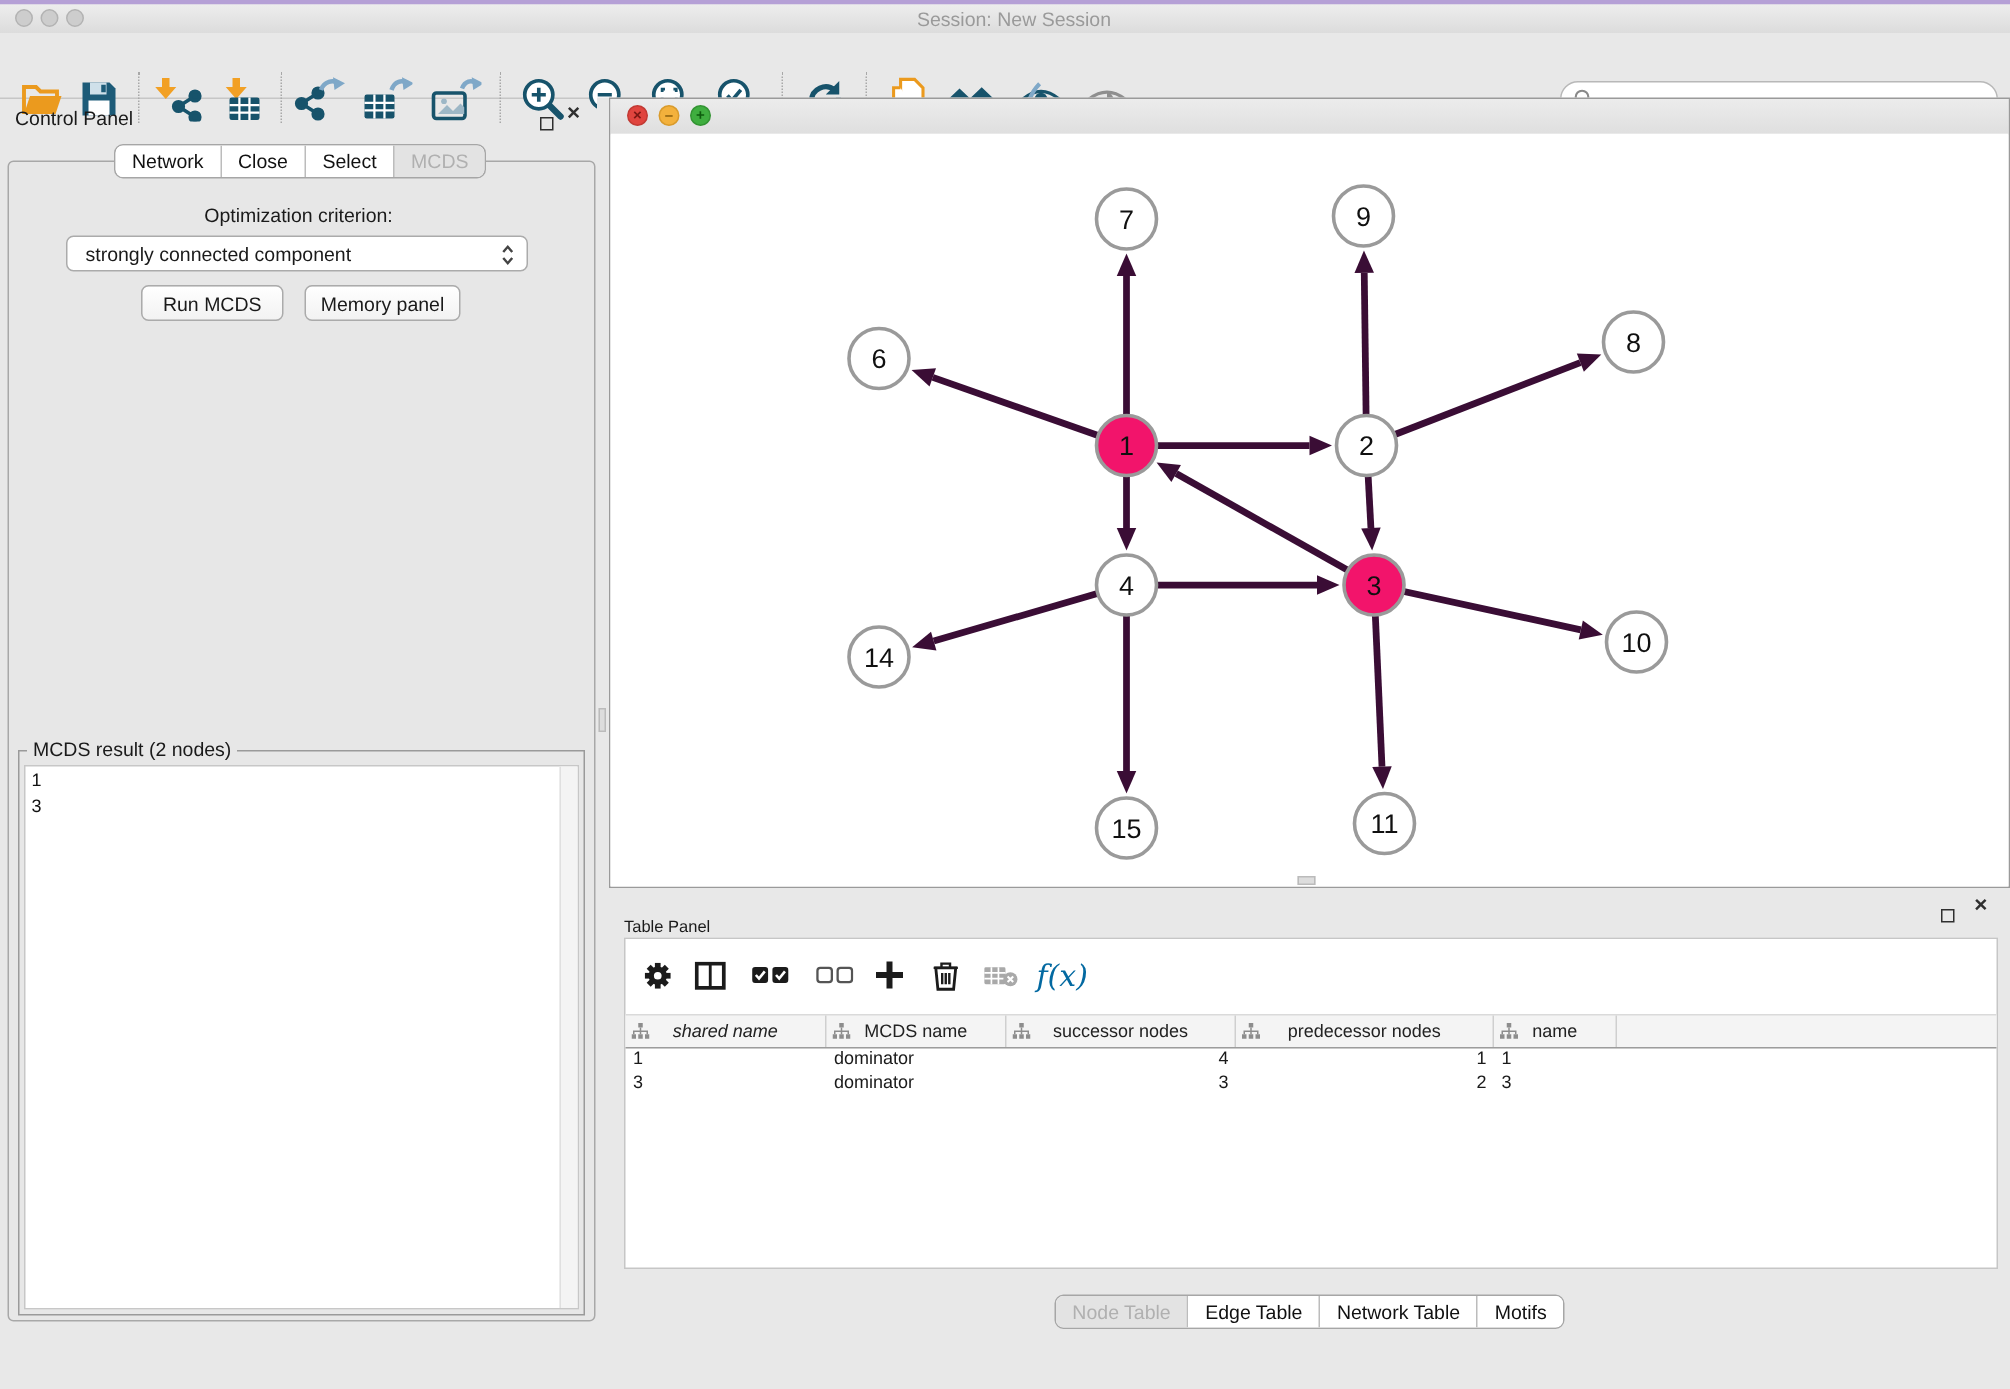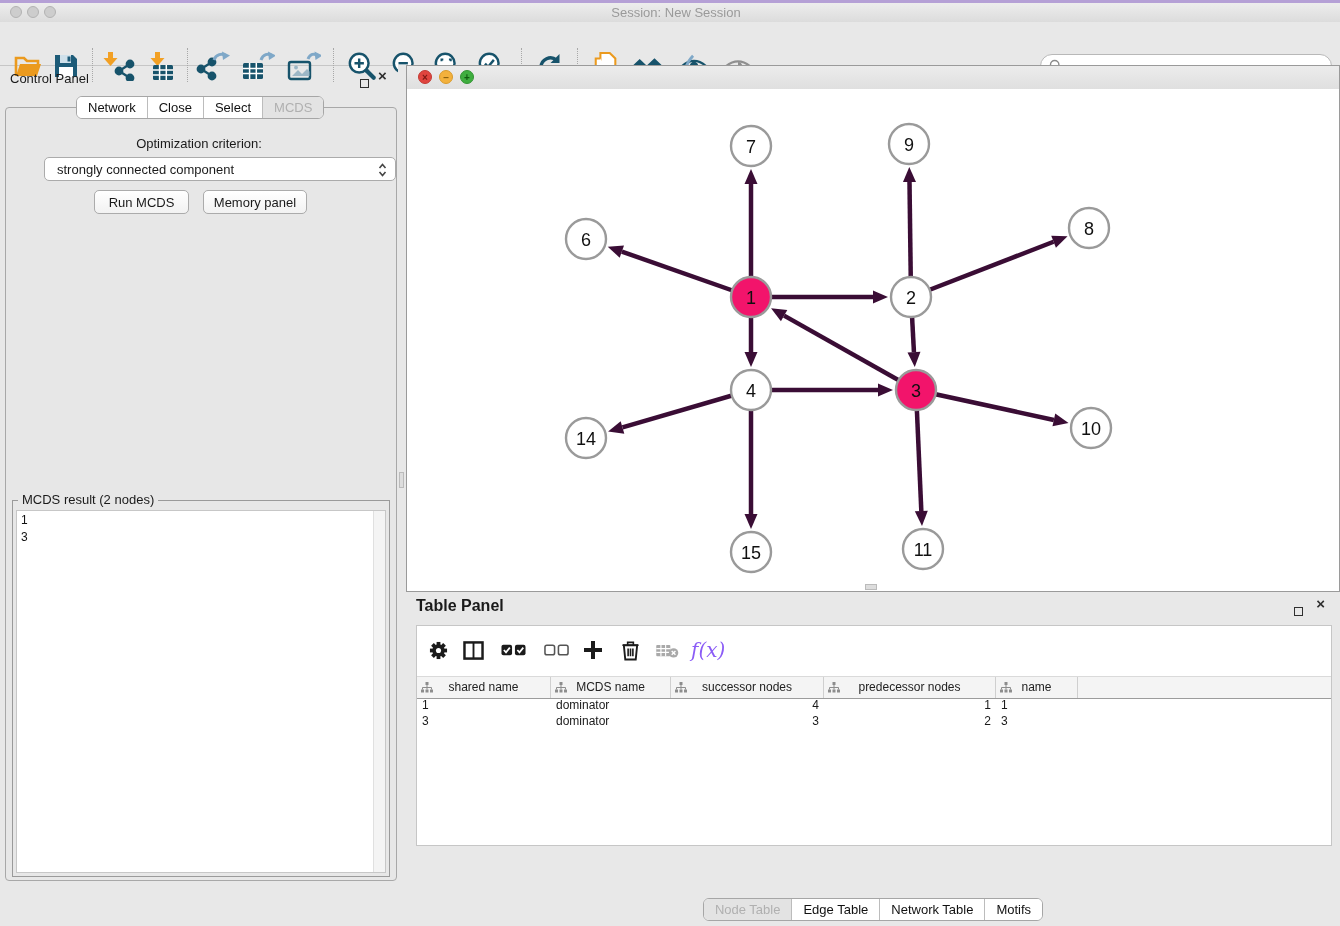--- a/index.html
+++ b/index.html
@@ -30,21 +30,21 @@
   .wbtn-float{display:inline-block;width:9px;height:9px;border:1.5px solid #2f2f2f;box-sizing:border-box;}
   .wbtn-close{font-size:15px;font-weight:bold;color:#2f2f2f;line-height:10px;}
   .cp-body{left:5px;top:107px;width:392px;height:774px;border:1px solid #a8a8a8;border-radius:4px;
            background:#e7e7e7;box-sizing:border-box;}
   .tabgroup{display:inline-flex;border:1px solid #a6a6a6;border-radius:6px;overflow:hidden;background:#fff;}
   .tab{padding:3px 11px;font-size:13px;background:#fff;color:#111;border-left:1px solid #bcbcbc;cursor:default;}
   .tab:first-child{border-left:none;}
   .tab.selected{background:#e3e3e3;color:#b0b0b0;}
   .cp-tabs{left:76px;top:96px;z-index:3;}
   .opt-label{left:0;top:136px;width:398px;text-align:center;font-size:13px;}
-  .combo{left:44px;top:157px;width:352px;height:24px;background:#fff;border:1px solid #ababab;border-radius:5px;
+  .combo{left:44px;top:157px;width:308px;height:24px;background:#fff;border:1px solid #ababab;border-radius:5px;
          box-sizing:border-box;display:flex;align-items:center;padding:0 22px 0 12px;font-size:13px;}
   .combo .chev{position:absolute;right:8px;top:4px;}
   .btn{height:24px;background:linear-gradient(#ffffff,#f2f2f2);border:1px solid #ababab;border-radius:5px;
        box-sizing:border-box;font-size:13px;display:flex;align-items:center;justify-content:center;text-align:right;}
   .fieldset{left:12px;top:500px;width:378px;height:377px;border:1px solid #9a9a9a;box-sizing:border-box;}
   .fieldset .legend{position:absolute;left:5px;top:-9px;background:#e7e7e7;padding:0 4px;font-size:13px;}
   .result-area{position:absolute;left:3px;right:3px;top:9px;bottom:3px;background:#fff;border:1px solid #c7c7c7;}
   .result-text{position:absolute;left:4px;top:1px;right:14px;bottom:0;font-size:12px;line-height:17px;color:#111;}
   .result-scroll{position:absolute;right:0;top:0;bottom:0;width:11px;background:#f4f4f4;border-left:1px solid #e0e0e0;}
 
@@ -57,35 +57,35 @@
   .net-titlebar{position:absolute;left:0;top:0;right:0;height:23px;background:linear-gradient(#ececec,#dfdfdf);
                 border-bottom:1px solid #b6b6b6;}
   .ntl{position:absolute;top:4px;width:14px;height:14px;border-radius:50%;box-sizing:border-box;
        font-size:10px;font-weight:bold;text-align:center;line-height:13px;}
   .net-title{position:absolute;left:0;right:0;top:3px;text-align:center;font-size:13px;color:#1a1a1a;}
   .canvas{position:absolute;left:0;top:23px;width:932px;height:502px;background:#fff;}
   .grip-h{position:absolute;left:458px;top:495px;width:12px;height:6px;background:#ddd;border:1px solid #bbb;box-sizing:border-box;}
 
   
   .tp{left:406px;top:595px;width:934px;height:296px;background:#e8e8e8;}
-  .tp-title{position:absolute;left:10px;top:2px;font-size:16px;font-weight:bold;}
+  .tp-title{position:absolute;left:10px;top:17px;font-size:11px;}
   .tp-content{position:absolute;left:10px;top:30px;width:916px;height:221px;background:#fff;
               border:1px solid #c6c6c6;box-sizing:border-box;}
   .tp-toolbar-icon{position:absolute;top:10px;height:28px;display:flex;align-items:center;}
-  .fx{font-family:"DejaVu Serif","Liberation Serif",serif;font-style:italic;font-size:20px;color:#8b5cf6;}
+  .fx{font-family:"DejaVu Serif","Liberation Serif",serif;font-style:italic;font-size:20px;color:#0369a1;}
   .thead{position:absolute;left:0;top:50px;right:0;height:21px;background:#f4f4f4;
          border-top:1px solid #dadada;border-bottom:1px solid #9c9c9c;display:flex;}
   .th{position:relative;height:21px;box-sizing:border-box;border-right:1px solid #cfcfcf;
       font-size:12px;color:#222;text-align:center;line-height:20px;}
   .th svg{position:absolute;left:4px;top:5px;}
   .trow{position:absolute;left:0;right:0;height:16px;display:flex;font-size:12px;line-height:16px;}
   .td{height:16px;box-sizing:border-box;overflow:hidden;}
   .td.a-left{text-align:left;padding-left:5px;}
   .td.a-right{text-align:right;padding-right:5px;}
-  .tp-tabs{position:absolute;left:0;right:0;top:268px;display:flex;justify-content:center;margin-top:35px;}
+  .tp-tabs{position:absolute;left:0;right:0;top:268px;display:flex;justify-content:center;}
 
   
   .statusbar{left:0;top:891px;width:1340px;height:35px;background:#e9e9e9;border-top:1px solid #c2c2c2;box-sizing:border-box;}
   .list-btn{position:absolute;left:10px;top:5px;width:30px;height:24px;border:1px solid #b0b0b0;border-radius:3px;
             background:#ececec;display:flex;align-items:center;justify-content:center;box-sizing:border-box;}
   .memory-btn{position:absolute;right:7px;top:5px;height:24px;padding:0 9px;border:1px solid #adadad;border-radius:4px;
               background:linear-gradient(#ffffff,#f1f1f1);display:flex;align-items:center;gap:5px;font-size:12px;box-sizing:border-box;}
   .memdot{width:10px;height:10px;border-radius:50%;background:#1fa51f;}
 </style>
 </head>
@@ -405,21 +405,21 @@
             <g stroke="#fff" stroke-width="1.2">
               <path d="M0 6 h15 M0 10 h15 M5 2 v12 M10 2 v12" fill="none"></path>
             </g>
             <circle cx="18.5" cy="10.5" r="5" fill="#a9a9a9"></circle>
             <path d="M16.5 8.5 l4 4 M20.5 8.5 l-4 4" stroke="#fff" stroke-width="1.5"></path>
           </svg>
       </span>
       <span class="tp-toolbar-icon fx" style="left:274px">f(x)</span>
 
       <div class="thead">
-          <div class="th" style="width: 134px;"><svg viewBox="0 0 12 11" width="12" height="11">
+          <div class="th" style="width: 134px; font-style: italic;"><svg viewBox="0 0 12 11" width="12" height="11">
               <g fill="#8d8d8d">
                 <rect x="4.5" y="0" width="3" height="3"></rect>
                 <rect x="0" y="7.5" width="3" height="3"></rect>
                 <rect x="4.5" y="7.5" width="3" height="3"></rect>
                 <rect x="9" y="7.5" width="3" height="3"></rect>
               </g>
               <path d="M6 3 v2.5 M1.5 7.5 V5.5 h9 V7.5 M6 5.5 v2" stroke="#8d8d8d" fill="none" stroke-width="1"></path>
             </svg><span>shared name</span></div>
           <div class="th" style="width: 120px;"><svg viewBox="0 0 12 11" width="12" height="11">
               <g fill="#8d8d8d">

